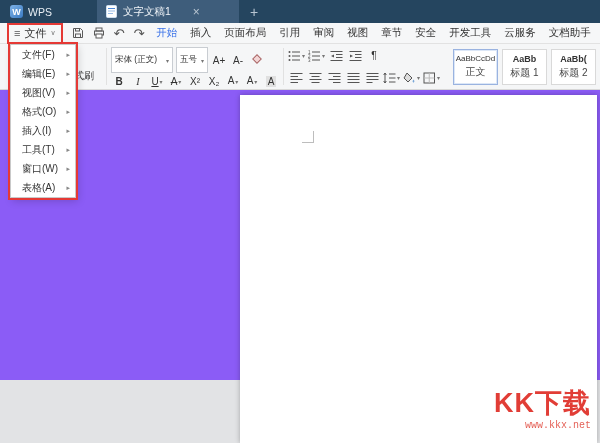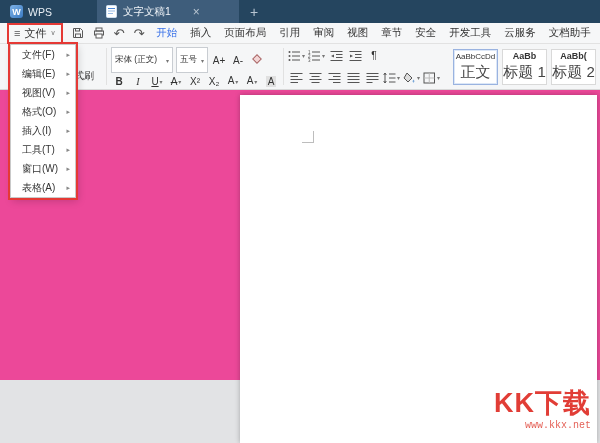--- a/index.html
+++ b/index.html
@@ -49,33 +49,33 @@
   .u { text-decoration:underline; } .st { text-decoration:line-through; }
   .fc::after, .hl::after { content:""; position:absolute; left:3px; right:5px; bottom:1px; height:3px; }
   .fc::after { background:#e03c31; } .hl::after { background:#f7d84a; }
   .fc, .hl { position:static; }
   .rbtn .barwrap { position:relative; padding-bottom:3px; }
   .cs { background:#e0e0e0; padding:0 2px; }
   .styles { margin-left:auto; flex-direction:row; display:flex; gap:4px; align-items:center; }
   .style-box { width:45px; height:36px; background:#fff; border:1px solid #d9d9d9; display:flex;
                flex-direction:column; align-items:center; justify-content:center; gap:2px; }
   .style-box.selected { border-color:#9ab3e0; box-shadow:inset 0 0 0 1px #dce7f7; }
-  .sb-sample { font-size:8px; color:#333; } .sb-name { font-size:15px; color:#444; }
+  .sb-sample { font-size:8px; color:#333; } .sb-name { font-size:10px; color:#444; }
   .style-box.h .sb-sample { font-weight:bold; font-size:9px; }
 
   
   .dropdown { position:absolute; left:10px; top:44px; width:66px; background:#ffffff;
               border:1px solid #c9c9c9; outline:2px solid #e53935;
               box-shadow:2px 3px 8px rgba(0,0,0,0.18); z-index:40; }
   .dd-item { height:19px; display:flex; align-items:center; justify-content:space-between;
              padding:0 5px 0 11px; font-size:10px; color:#333; }
   .dd-arrow { font-size:7px; color:#888; }
 
   
-  .docarea { position:absolute; top:90px; left:0; width:600px; height:290px; background:#ec4899; }
+  .docarea { position:absolute; top:90px; left:0; width:600px; height:290px; background:#8b5cf6; }
   .page { position:absolute; left:240px; top:5px; width:357px; height:348px; background:#fff;
           box-shadow:0 0 5px rgba(0,0,0,0.28); }
   .corner-mark { position:absolute; left:62px; top:36px; width:12px; height:12px;
                  border-right:1px solid #bdbdbd; border-bottom:1px solid #bdbdbd; }
   .watermark { position:absolute; right:6px; bottom:12px; text-align:right; z-index:5; opacity:0.95; }
   .wm-title { font-size:27px; font-weight:bold; color:#e0332c; letter-spacing:1px; line-height:1.1; }
   .wm-url { font-size:10px; color:#e35a50; margin-top:1px;font-family:Liberation Mono, monospace; }
 
   svg { display:block; }
 </style>

